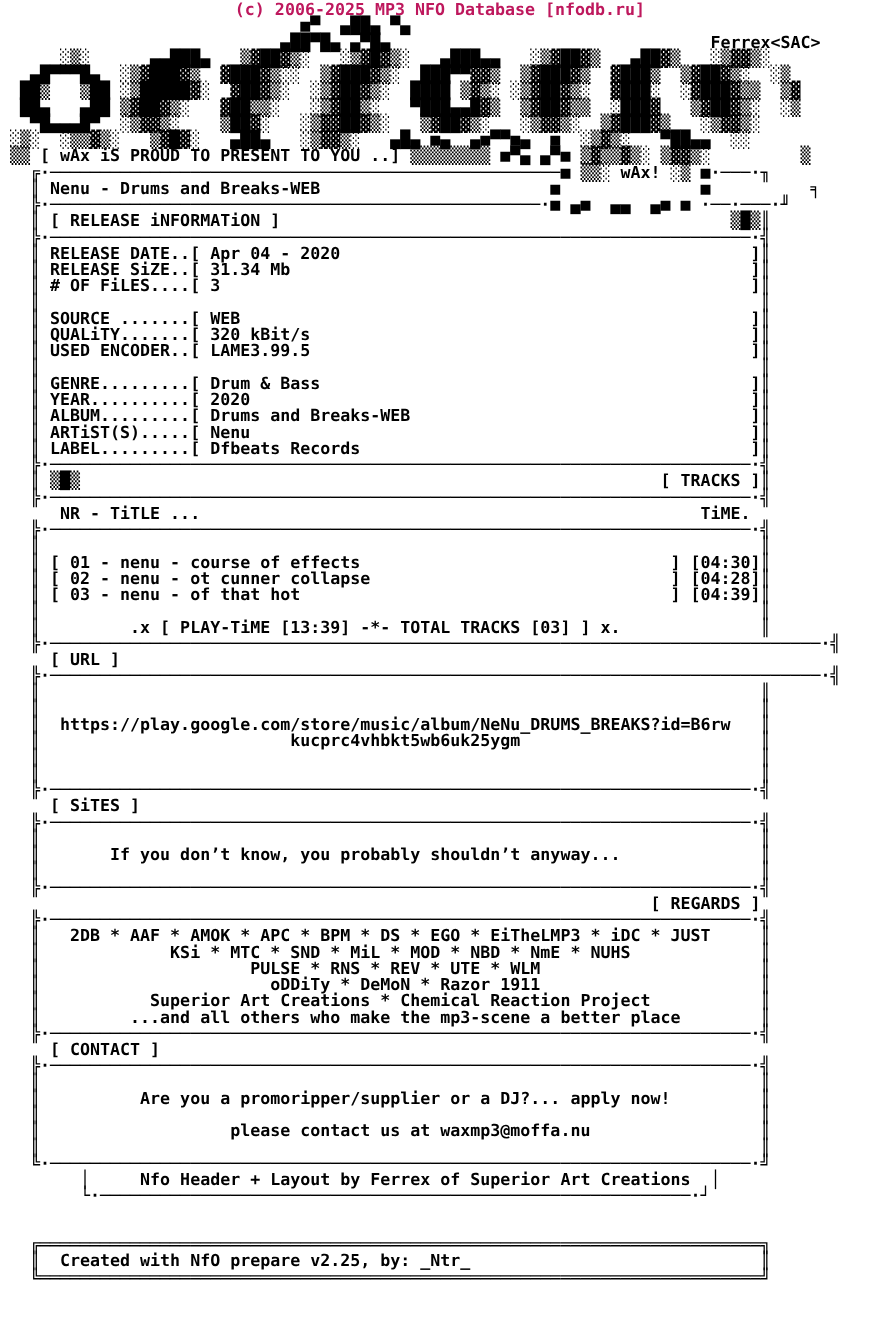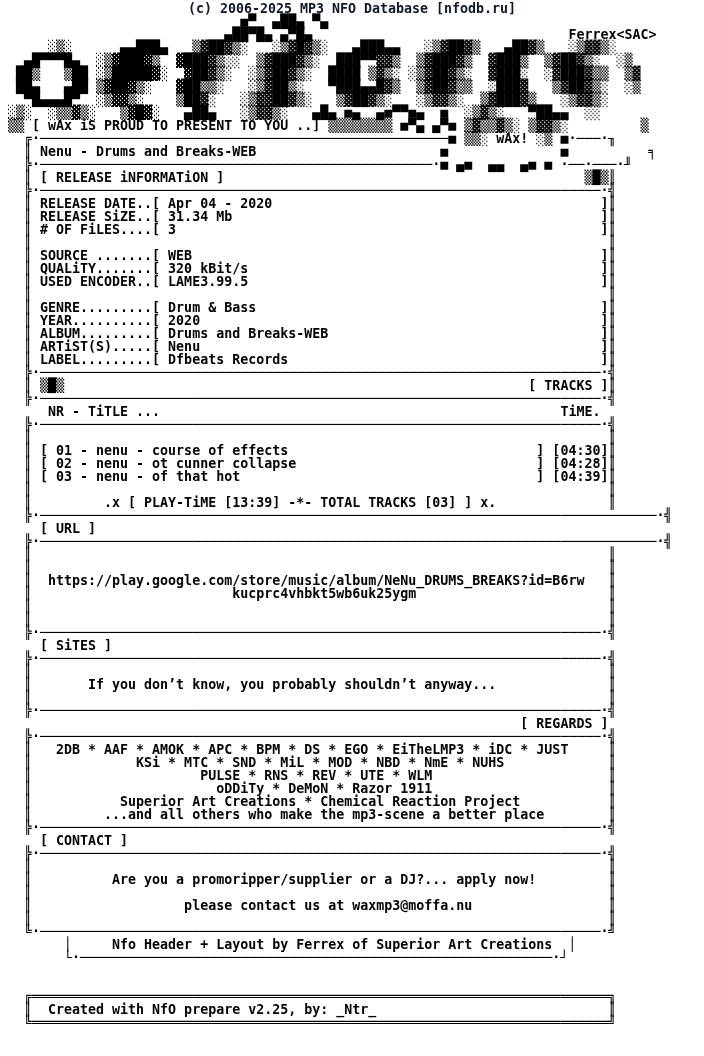--- a/index.html
+++ b/index.html
@@ -16,21 +16,21 @@
     font-size:13.3px;
     line-height:13.0px;
     letter-spacing:0;
     white-space:pre;
     color:#000000;
   }
   #red-line{
     position:absolute;top:2px;left:0;width:704px;
     text-align:center;
     font-weight:bold;
-    color:#0f172a;
+    color:#be185d;
   }
   #nfo-body{
     position:absolute;top:15px;left:0;width:704px;
     font-weight:bold;
   }
 </style>
 </head>
 <body>
 
 <div id="screen">

